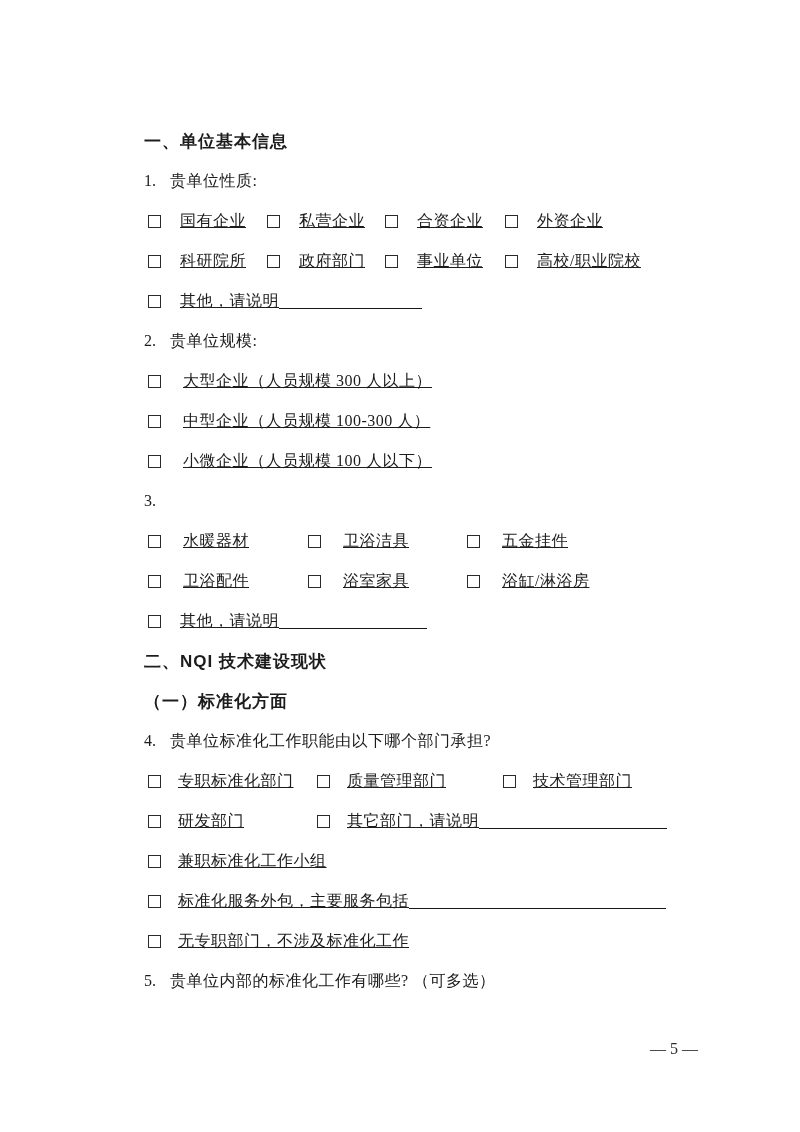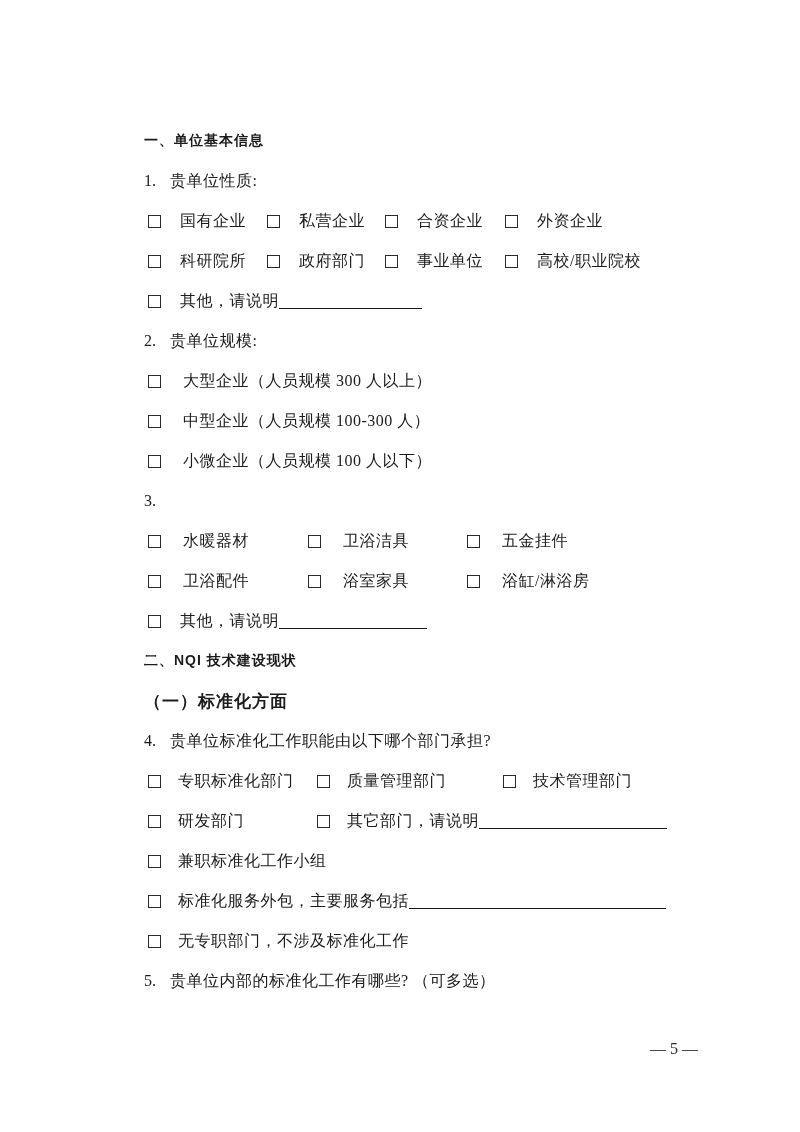--- a/index.html
+++ b/index.html
@@ -22,21 +22,21 @@
   .row {
     height:40px;
     display:flex;
     align-items:center;
     font-size:16px;
     white-space:nowrap;
   }
   .heading {
     font-family:"Liberation Sans","DejaVu Sans",sans-serif;
     font-weight:bold;
-    font-size:14px;
+    font-size:17px;
     letter-spacing:1px;
   }
   .subheading {
     font-weight:bold;
     font-size:17px;
     letter-spacing:1px;
   }
   .qnum { display:inline-block; min-width:14px; margin-right:12px; }
   .qlabel { letter-spacing:0.5px; }
   .opt { display:flex; align-items:center; flex:none; }
@@ -44,21 +44,21 @@
   .checkbox {
     width:13px; height:13px;
     border:1.5px solid #2a2a2a;
     box-sizing:border-box;
     background:#ffffff;
     flex:none;
     margin-right:19px;
   }
   .gap22 .checkbox { margin-right:22px; }
   .gap17 .checkbox { margin-right:17px; }
-  .opt-label { letter-spacing:0.5px; }
+  .opt-label { letter-spacing:0.5px;text-decoration:underline; }
   .blank {
     display:inline-block;
     height:14px;
     border-bottom:1.5px solid #161616;
     vertical-align:baseline;
   }
   .indent4 { padding-left:4px; }
   .pagenum {
     position:absolute;
     top:1040px; left:598px; width:152px;

